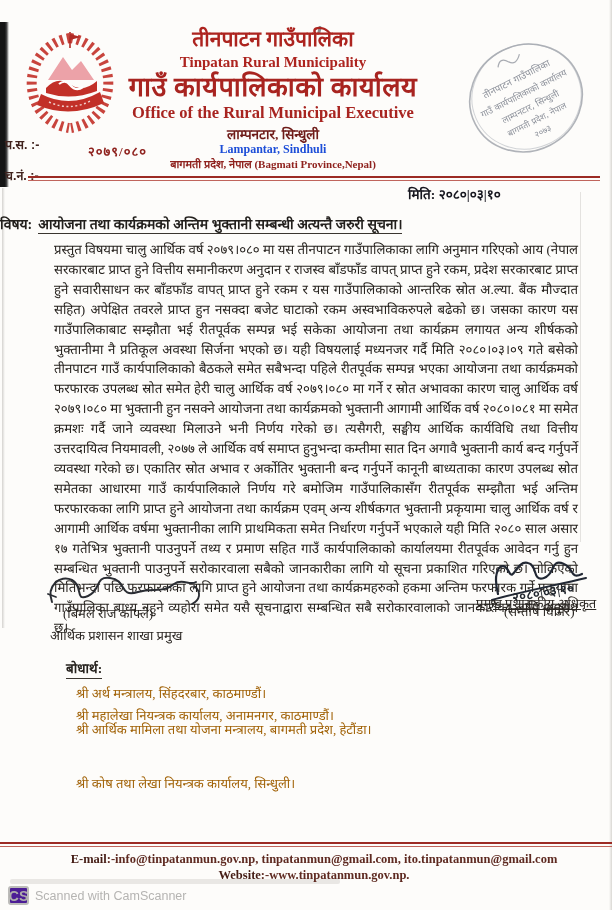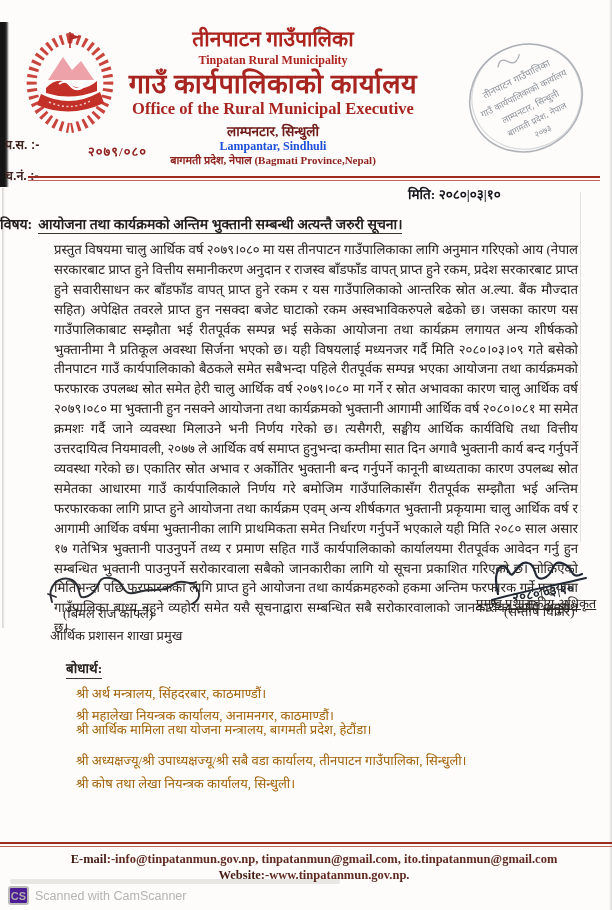--- a/index.html
+++ b/index.html
@@ -23,21 +23,21 @@
 
   
   .emblem{position:absolute;left:20px;top:30px;}
   .fiscal-year{position:absolute;left:88px;top:142px;font-size:13px;color:#8f221e;font-weight:bold;letter-spacing:1px;}
   .ref-label{position:absolute;left:5px;font-size:12.5px;font-weight:bold;color:#40221d;font-family:"Liberation Sans",sans-serif;}
   .ref-ps{top:136px;}
   .ref-cn{top:167px;}
 
   .head-block{position:absolute;left:92px;top:28px;width:362px;text-align:center;line-height:1.12;}
   .h-org-np{font-size:21px;font-weight:bold;color:#ad241f;}
-  .h-org-en{font-size:12px;font-weight:bold;color:#ad241f;margin-top:2px;font-family:"Liberation Serif",serif;}
+  .h-org-en{font-size:15px;font-weight:bold;color:#ad241f;margin-top:2px;font-family:"Liberation Serif",serif;}
   .h-office-np{font-size:27px;font-weight:bold;color:#a82420;margin-top:2px;letter-spacing:.5px;}
   .h-office-en{font-size:16.5px;font-weight:bold;color:#a82420;margin-top:1px;}
   .h-place-np{font-size:13.5px;font-weight:bold;color:#6e1b18;margin-top:5px;}
   .h-place-en{font-size:12px;font-weight:bold;color:#1d4ed8;margin-top:1px;}
   .h-province{font-size:11px;font-weight:bold;color:#8f221e;margin-top:1px;}
 
   .stamp{position:absolute;left:455px;top:24px;opacity:.88;}
 
   .rule-head{position:absolute;left:28px;top:176px;width:572px;height:2px;
     border-top:2.5px solid #9c2b24;border-bottom:1px solid #c0655c;}
@@ -70,21 +70,21 @@
 
   .footer-line{position:absolute;left:8px;width:612px;text-align:center;font-size:12.5px;color:#5e2a21;font-weight:bold;}
   .footer-email{top:852px;}
   .footer-web{top:868px;}
   .footer-lab{color:#451d15;}
 
   .watermark{position:absolute;left:8px;top:886px;display:flex;align-items:center;gap:6px;
     font-family:"Liberation Sans",sans-serif;font-size:12.5px;color:#b5b4b2;}
   .cs-badge{display:inline-flex;align-items:center;justify-content:center;
     width:17px;height:15px;border:2px solid #bcbbb9;border-radius:3px;
-    font-size:11px;font-weight:bold;color:#aeadab;background:#4c1d95;}
+    font-size:14px;font-weight:bold;color:#aeadab;background:#4c1d95;}
   .smudge{position:absolute;left:10px;top:879px;width:330px;height:5px;background:#e9e7e4;border-radius:2px;}
 </style>
 </head>
 <body>
 
 <div class="page">
 
   <div class="strip-left-dark"></div>
   <div class="strip-left-faint"></div>
   <div class="strip-right-faint"></div>
@@ -155,21 +155,20 @@
     <path d="M4,48 C32,40 64,34 98,26" fill="none" stroke="#222834" stroke-width="2" stroke-linecap="round"></path>
   </svg>
   <div class="hand-date">२०८०|०३|१०</div>
   <div class="sig-name sig-right-name">(सन्तोष घिमिरे)</div>
   <div class="sig-title sig-right-title">प्रमुख प्रशासकीय अधिकृत</div>
 
   <div class="cc-label">बोधार्थ:</div>
   <div class="cc-item" style="top:684px">श्री अर्थ मन्त्रालय, सिंहदरबार, काठमाण्डौं।</div>
   <div class="cc-item" style="top:706px">श्री महालेखा नियन्त्रक कार्यालय, अनामनगर, काठमाण्डौं।</div>
   <div class="cc-item" style="top:720px">श्री आर्थिक मामिला तथा योजना मन्त्रालय, बागमती प्रदेश, हेटौंडा।</div>
-  <div class="cc-item" style="top:751px">श्री अध्यक्षज्यू/श्री उपाध्यक्षज्यू/श्री सबै वडा कार्यालय, तीनपाटन गाउँपालिका, सिन्धुली।</div>
   <div class="cc-item" style="top:774px">श्री कोष तथा लेखा नियन्त्रक कार्यालय, सिन्धुली।</div>
 
   <div class="smudge"></div>
   <div class="rule-foot"></div>
   <div class="footer-line footer-email">
     <span class="footer-lab">E-mail</span><span>:-info@tinpatanmun.gov.np, tinpatanmun@gmail.com, ito.tinpatanmun@gmail.com</span>
   </div>
   <div class="footer-line footer-web">
     <span class="footer-lab">Website</span><span>:-www.tinpatanmun.gov.np.</span>
   </div>

